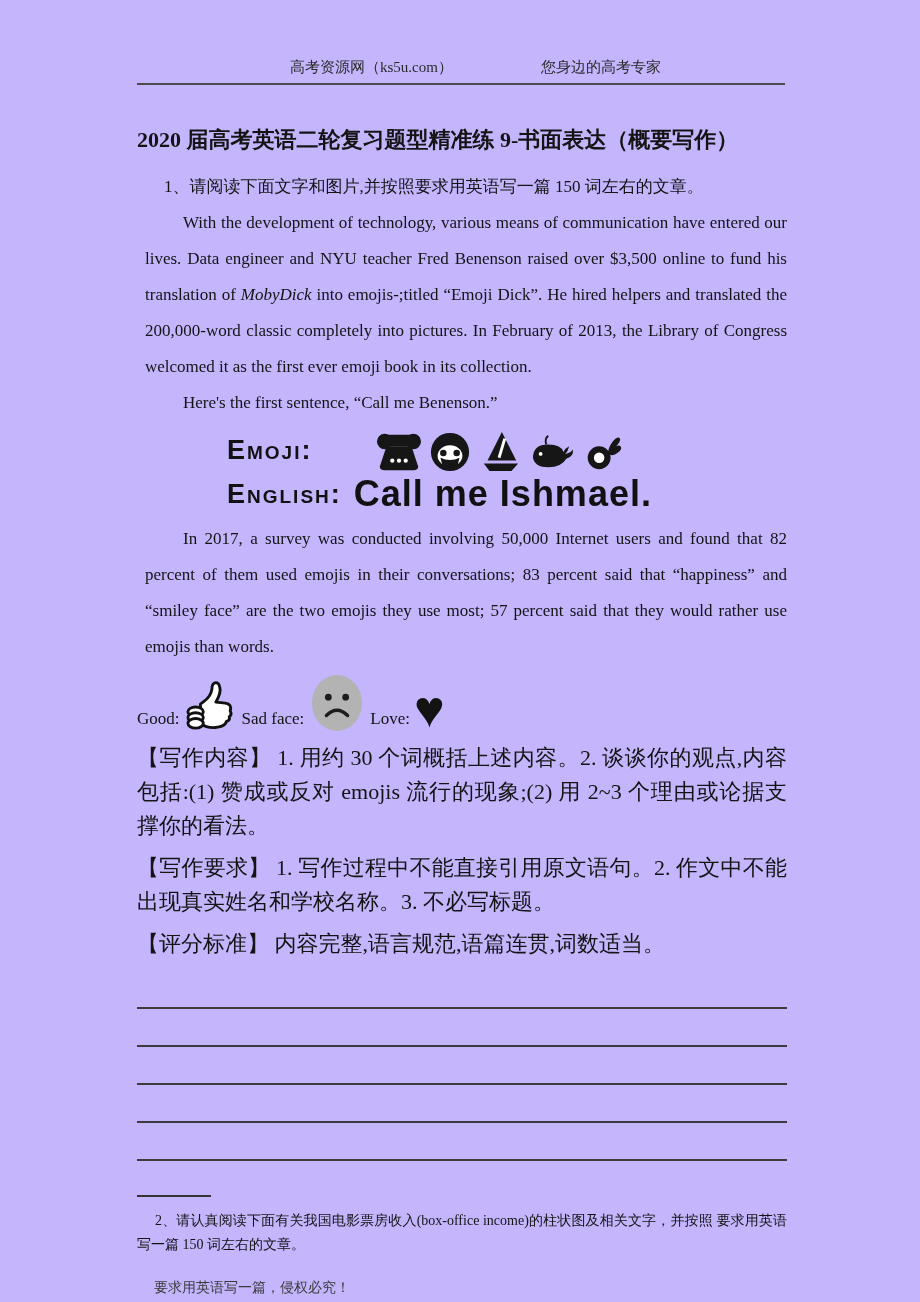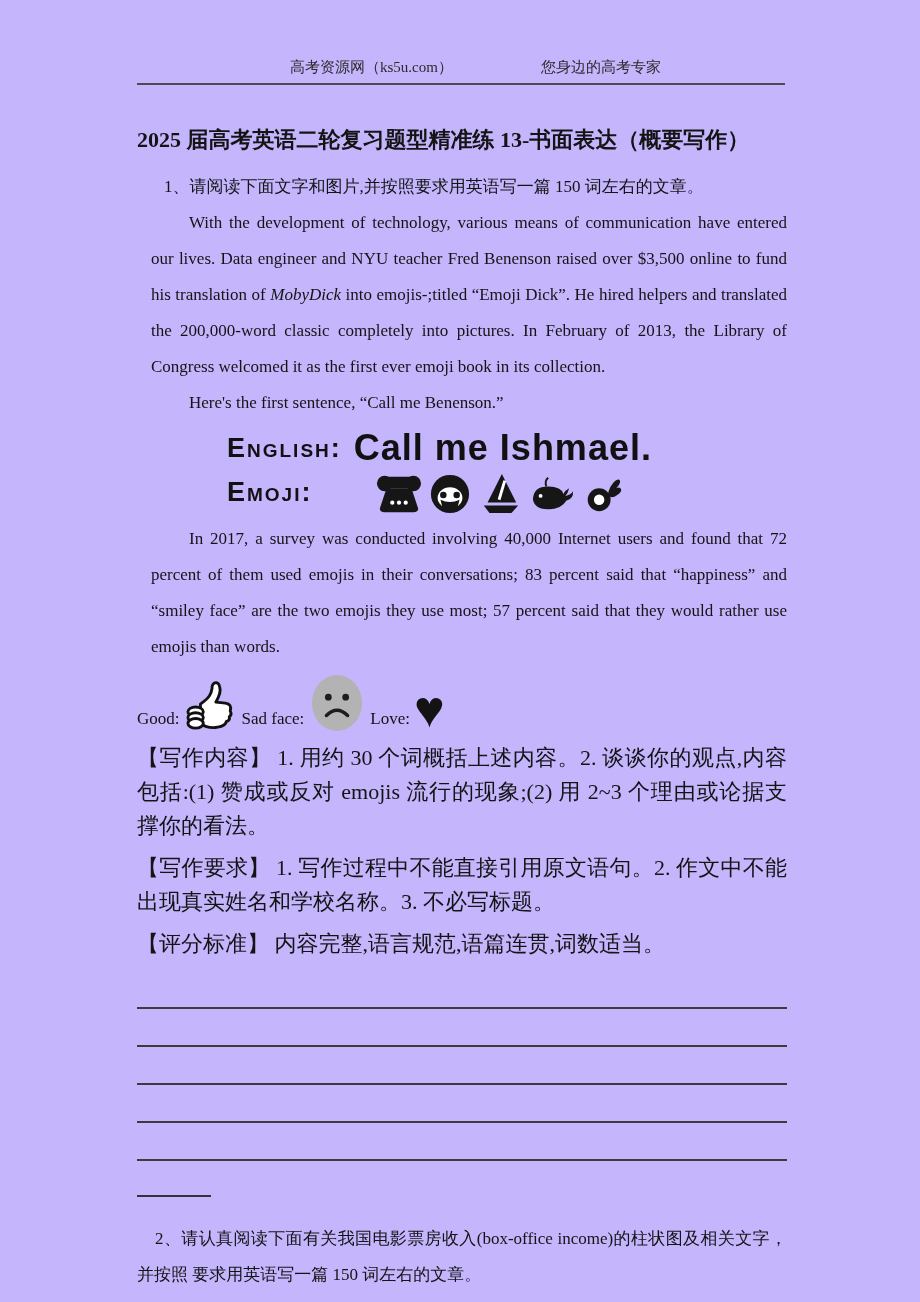--- a/index.html
+++ b/index.html
@@ -8,21 +8,21 @@
     font-family:"Liberation Serif", serif; color:#141414; overflow:hidden;
   }
   
   .header-row { padding-top:58px; margin-left:290px; display:flex; gap:88px;
                 font-size:15px; color:#2b2b2b; white-space:nowrap; }
   .header-rule { margin:6px 0 0 137px; width:648px; border-top:2px solid #4c4c4c; }
   
   .content { margin-left:137px; width:650px; }
   .doc-title { font-size:22px; font-weight:bold; margin:40px 0 0 0; white-space:nowrap; letter-spacing:0; }
   .prompt { font-size:17px; margin-top:20px; line-height:24px;margin-left:27px; }
-  .eng-para { font-size:17px; line-height:36px; text-align:justify; margin:6px 0 0 14px; text-indent:38px; }
+  .eng-para { font-size:17px; line-height:36px; text-align:justify; margin:6px 0 0 8px; text-indent:38px; }
   .eng-para.noindent-gap { margin-top:0; }
   .italic { font-style:italic; }
   
   .figure { margin:6px 0 0 90px; font-family:"Liberation Sans", sans-serif; }
   .fig-row { display:flex; align-items:center; }
   .fig-label { font-variant:small-caps; text-transform:lowercase; font-weight:bold;
                font-size:27px; letter-spacing:2px; color:#111; }
   .fig-label::first-letter { text-transform:uppercase; }
   .fig-en { font-size:36px; font-weight:bold; letter-spacing:1px; margin-left:12px; color:#111; }
   .fig-emojis { display:flex; align-items:center; gap:7px; margin-left:64px; margin-top:4px; }
@@ -32,52 +32,48 @@
   .legend-row .lbl { padding-bottom:4px; }
   .legend-icon { margin:0 6px; }
   .heart-glyph { font-size:52px; line-height:46px; color:#131313; margin:0 4px; }
   
   .cjk { font-size:22px; line-height:34px; text-align:justify; margin:8px 0 0 0; }
   
   .answer-lines { margin-top:10px; }
   .answer-line { height:36px; border-bottom:2px solid #3b3b3b; }
   .short-line { width:74px; border-top:2px solid #333; margin-top:34px; }
   
-  .q2-para { font-size:17px; line-height:36px; text-align:justify; margin:24px 0 0 0; text-indent:18px; }
+  .q2-para { font-size:14px; line-height:24px; text-align:justify; margin:12px 0 0 0; text-indent:18px; }
   
   .footer { margin:22px 0 0 17px; font-size:14px; color:#3a3a3a; }
 </style>
 </head>
 <body>
 
 <div class="page">
 
   <div>
     <div class="header-row">
       <span>高考资源网（ks5u.com）</span>
       <span>您身边的高考专家</span>
     </div>
     <div class="header-rule"></div>
   </div>
 
   <div class="content">
 
-    <div class="doc-title">2025 届高考英语二轮复习题型精准练 13-书面表达（概要写作）</div>
+    <div class="doc-title">2020 届高考英语二轮复习题型精准练 9-书面表达（概要写作）</div>
 
     <div class="prompt">1、请阅读下面文字和图片,并按照要求用英语写一篇 150 词左右的文章。</div>
 
     <p class="eng-para"><span>With the development of technology, various means of communication have entered our lives. Data engineer and NYU teacher Fred Benenson raised over $3,500 online to fund his translation of </span><span class="italic">MobyDick</span><span> into emojis-;titled “Emoji Dick”. He hired helpers and translated the 200,000-word classic completely into pictures. In February of 2013, the Library of Congress welcomed it as the first ever emoji book in its collection.</span></p>
 
     <p class="eng-para noindent-gap">Here's the first sentence, “Call me Benenson.”</p>
 
     <div class="figure">
-      <div class="fig-row">
-        <span class="fig-label">English:</span>
-        <span class="fig-en">Call me Ishmael.</span>
-      </div>
       <div class="fig-row">
         <span class="fig-label">Emoji:</span>
         <span class="fig-emojis">
 
           <svg width="46" height="42" viewBox="0 0 48 42">
             <g fill="#161616">
               <circle cx="9" cy="10" r="8"></circle>
                 <circle cx="39" cy="10" r="8"></circle>
               <rect x="7" y="3" width="34" height="12" rx="6"></rect>
               <path d="M11 15 L37 15 L44 36 Q44 40 39 40 L9 40 Q4 40 4 36 Z"></path>
@@ -111,23 +107,27 @@
 
           <svg width="40" height="40" viewBox="0 0 42 42">
             <g fill="#161616">
               <circle cx="18" cy="27" r="12"></circle>
               <path d="M27 22 q2 -10 8 -15 q5 -3 5 1 q0 3 -4 7 q4 -2 5 1 q1 3 -4 6 q-6 5 -10 0 z"></path>
             </g>
             <circle cx="18" cy="27" r="5.5" fill="#fff"></circle>
           </svg>
         </span>
       </div>
+      <div class="fig-row">
+        <span class="fig-label">English:</span>
+        <span class="fig-en">Call me Ishmael.</span>
+      </div>
     </div>
 
-    <p class="eng-para">In 2017, a survey was conducted involving 40,000 Internet users and found that 72 percent of them used emojis in their conversations; 83 percent said that “happiness” and “smiley face” are the two emojis they use most; 57 percent said that they would rather use emojis than words.</p>
+    <p class="eng-para">In 2017, a survey was conducted involving 50,000 Internet users and found that 82 percent of them used emojis in their conversations; 83 percent said that “happiness” and “smiley face” are the two emojis they use most; 57 percent said that they would rather use emojis than words.</p>
 
     <div class="legend-row">
       <span class="lbl">Good:</span>
       <svg class="legend-icon" width="50" height="54" viewBox="0 0 52 56">
         <g fill="#fff" stroke="#111" stroke-width="3" stroke-linejoin="round">
           <path d="M31 24 q6 -10 4 -16 q-1 -5 -5 -4 q-3 1 -3 6 q-1 8 -8 13 l-4 3 v20 q8 6 18 4 q8 -1 9 -6 q4 -1 3 -5 q3 -2 1 -6 q2 -7 -5 -8 z"></path>
           <ellipse cx="10" cy="34" rx="8" ry="5"></ellipse>
           <ellipse cx="10" cy="40" rx="8" ry="5"></ellipse>
           <ellipse cx="10" cy="46" rx="8" ry="5"></ellipse>
         </g>

